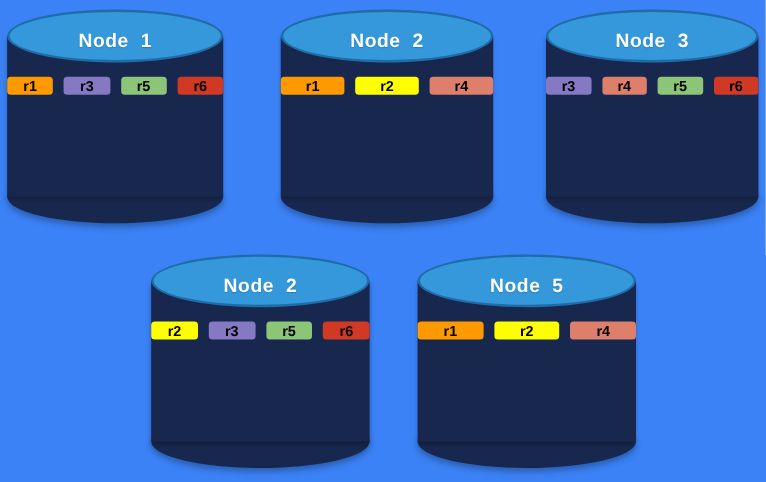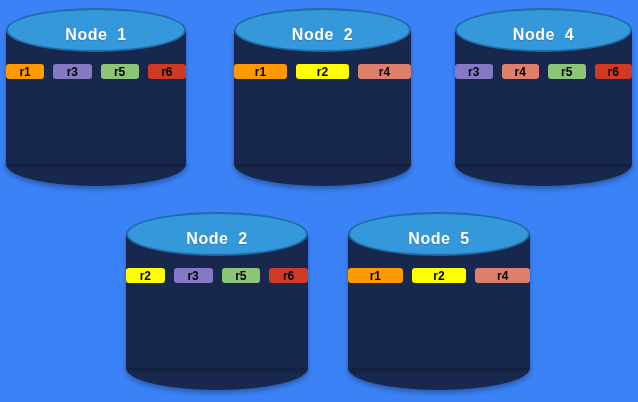--- a/index.html
+++ b/index.html
@@ -112,21 +112,21 @@
       <div class="records" style="top: 56px; gap: 9px;">
         <div class="record" style="background: rgb(255, 153, 0); width: 125px;">r1</div>
         <div class="record" style="background: rgb(255, 255, 0); width: 125px;">r2</div>
         <div class="record" style="background: rgb(221, 127, 107); width: 125px;">r4</div>
       </div>
     </div>
     <div class="node" style="left: 455px; top: 8px; width: 177px; height: 178px;">
       <div class="cyl-bottom" style="height: 44px; top: 134px;"></div>
       <div class="cyl-body" style="top: 22px; height: 134px;"></div>
       <div class="cyl-top" style="height: 44px; top: 0px; background: rgb(52, 152, 219); border-color: rgb(31, 108, 168);"></div>
-      <div class="node-label" style="top: 18px;">Node  4</div>
+      <div class="node-label" style="top: 18px;">Node  3</div>
       <div class="records" style="top: 56px; gap: 9px;">
         <div class="record" style="background: rgb(133, 121, 196); width: 125px;">r3</div>
         <div class="record" style="background: rgb(221, 127, 107); width: 125px;">r4</div>
         <div class="record" style="background: rgb(140, 196, 120); width: 125px;">r5</div>
         <div class="record" style="background: rgb(208, 58, 37); width: 125px;">r6</div>
       </div>
     </div>
     <div class="node" style="left: 126px; top: 212px; width: 182px; height: 178px;">
       <div class="cyl-bottom" style="height: 44px; top: 134px;"></div>
       <div class="cyl-body" style="top: 22px; height: 134px;"></div>

